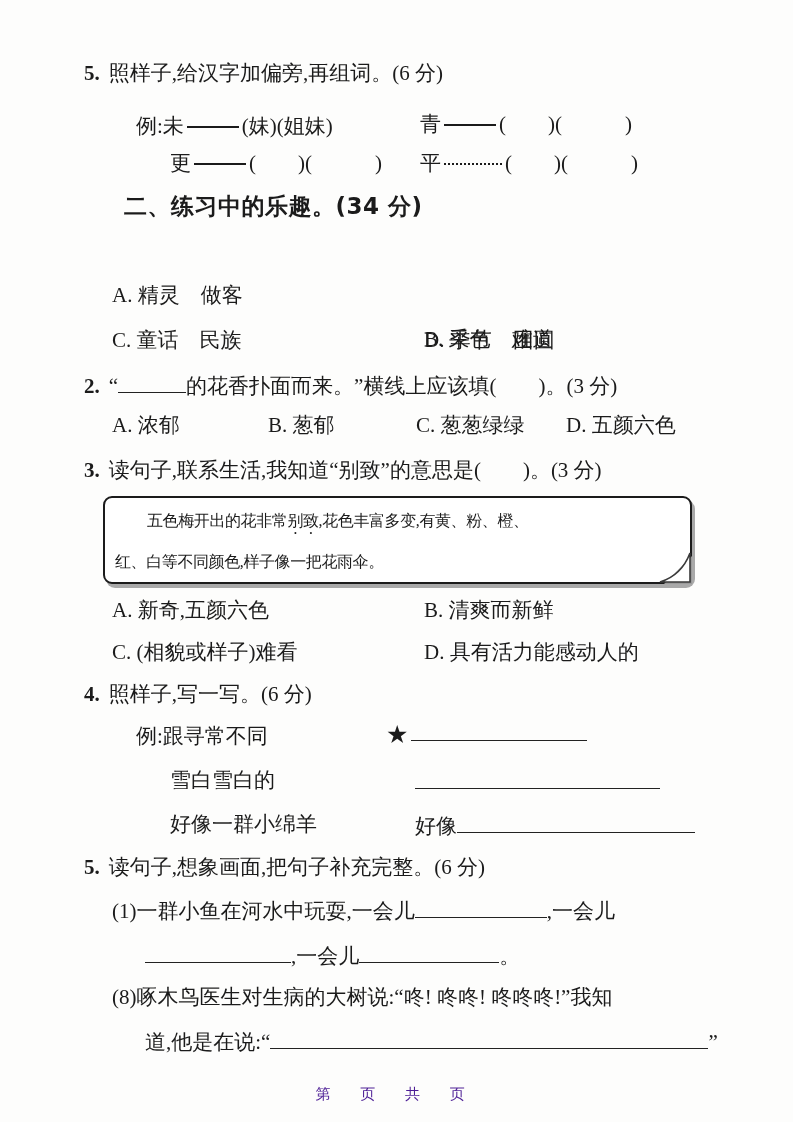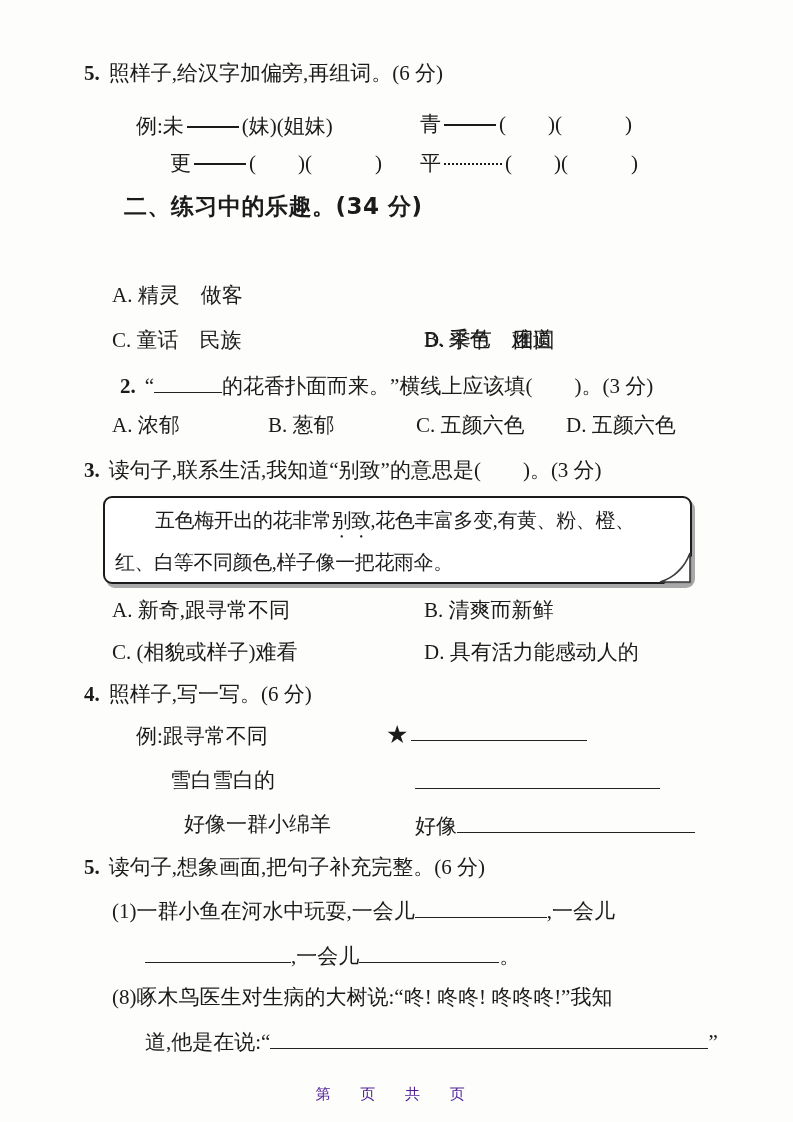--- a/index.html
+++ b/index.html
@@ -33,21 +33,21 @@
   .star { font-family: "DejaVu Sans", sans-serif; font-size: 25px; margin-right: 3px; vertical-align: -2px; }
   .box {
     position: absolute; left: 103px; top: 496px;
     width: 589px; height: 88px;
     border: 2.2px solid #1b1b1b; border-radius: 9px;
     background: #fff;
     box-shadow: 3px 4px 0 #a9a9a9;
   }
   .box .bp {
     margin: 0; padding: 0 10px;
-    font-size: 20px; letter-spacing: -0.4px;
+    font-size: 16px; letter-spacing: -0.4px;
     line-height: 41px; white-space: nowrap;
   }
   .box .bp.first { text-indent: 2em; margin-top: 2px; }
   .emph {
     -webkit-text-emphasis: filled dot #1b1b1b;
     text-emphasis: filled dot #1b1b1b;
     -webkit-text-emphasis-position: under left;
     text-emphasis-position: under left;
   }
   .curl { position: absolute; right: -4px; bottom: -4px; width: 38px; height: 38px; }
@@ -79,64 +79,64 @@
     <span>平</span><span class="conn dotted"></span><span>(　　)(　　　)</span>
   </div>
 
   <div class="line sechead" style="left:84px; top:192px;margin-left:40px;">二、练习中的乐趣。(34 分)</div>
 
   <div class="line" style="left:112px; top:282px;">A. 精灵　做客</div>
   <div class="line" style="left:424px; top:282px;margin-top:44px;">B. 采色　难道</div>
   <div class="line" style="left:112px; top:327px;">C. 童话　民族</div>
   <div class="line" style="left:424px; top:327px;">D. 季节　团圆</div>
 
-  <div class="line" style="left:84px; top:371px;margin-left:36px;">
+  <div class="line" style="left:84px; top:371px;">
     <span class="qnum">2.</span><span>“</span><span class="blank" style="width:68px;"></span><span>的花香扑面而来。”横线上应该填(　　)。(3 分)</span>
   </div>
   <div class="line" style="left:112px; top:412px;">A. 浓郁</div>
   <div class="line" style="left:268px; top:412px;">B. 葱郁</div>
-  <div class="line" style="left:416px; top:412px;">C. 五颜六色</div>
+  <div class="line" style="left:416px; top:412px;">C. 葱葱绿绿</div>
   <div class="line" style="left:566px; top:412px;text-align:right;">D. 五颜六色</div>
 
   <div class="line" style="left:84px; top:457px;">
     <span class="qnum">3.</span><span>读句子,联系生活,我知道“别致”的意思是(　　)。(3 分)</span>
   </div>
 
   <div class="box">
     <p class="bp first">
       <span>五色梅开出的花非常</span><span class="emph">别致</span><span>,花色丰富多变,有黄、粉、橙、</span>
     </p>
     <p class="bp">红、白等不同颜色,样子像一把花雨伞。</p>
     <div class="curl">
       <svg width="38" height="38" viewBox="0 0 38 38">
         <path d="M36 8 L36 36 L8 36 Z" fill="#9b9b9b"></path>
         <path d="M34 5 C28 21 17 30 4 34 L34 34 Z" fill="#ffffff" stroke="#3a3a3a" stroke-width="1.6"></path>
       </svg>
     </div>
   </div>
 
-  <div class="line" style="left:112px; top:597px;">A. 新奇,跟寻常不同</div>
+  <div class="line" style="left:112px; top:597px;">A. 新奇,五颜六色</div>
   <div class="line" style="left:424px; top:597px;">B. 清爽而新鲜</div>
   <div class="line" style="left:112px; top:639px;">C. (相貌或样子)难看</div>
   <div class="line" style="left:424px; top:639px;">D. 具有活力能感动人的</div>
 
   <div class="line" style="left:84px; top:681px;text-align:center;">
     <span class="qnum">4.</span><span>照样子,写一写。(6 分)</span>
   </div>
   <div class="line" style="left:136px; top:723px;">
     <span>例:</span><span>跟寻常不同</span>
   </div>
   <div class="line" style="left:386px; top:719px;">
     <span class="star">★</span><span class="blank" style="width:176px;"></span>
   </div>
   <div class="line" style="left:170px; top:767px;text-align:center;">雪白雪白的</div>
   <div class="line" style="left:415px; top:767px;">
     <span class="blank" style="width:245px;"></span>
   </div>
-  <div class="line" style="left:184px; top:811px;">好像一群小绵羊</div>
+  <div class="line" style="left:170px; top:811px;">好像一群小绵羊</div>
   <div class="line" style="left:415px; top:811px;">
     <span>好像</span><span class="blank" style="width:238px;"></span>
   </div>
 
   <div class="line" style="left:84px; top:854px;">
     <span class="qnum">5.</span><span>读句子,想象画面,把句子补充完整。(6 分)</span>
   </div>
   <div class="line" style="left:112px; top:896px;">
     <span>(1)一群小鱼在河水中玩耍,一会儿</span><span class="blank" style="width:132px;"></span><span>,一会儿</span>
   </div>

